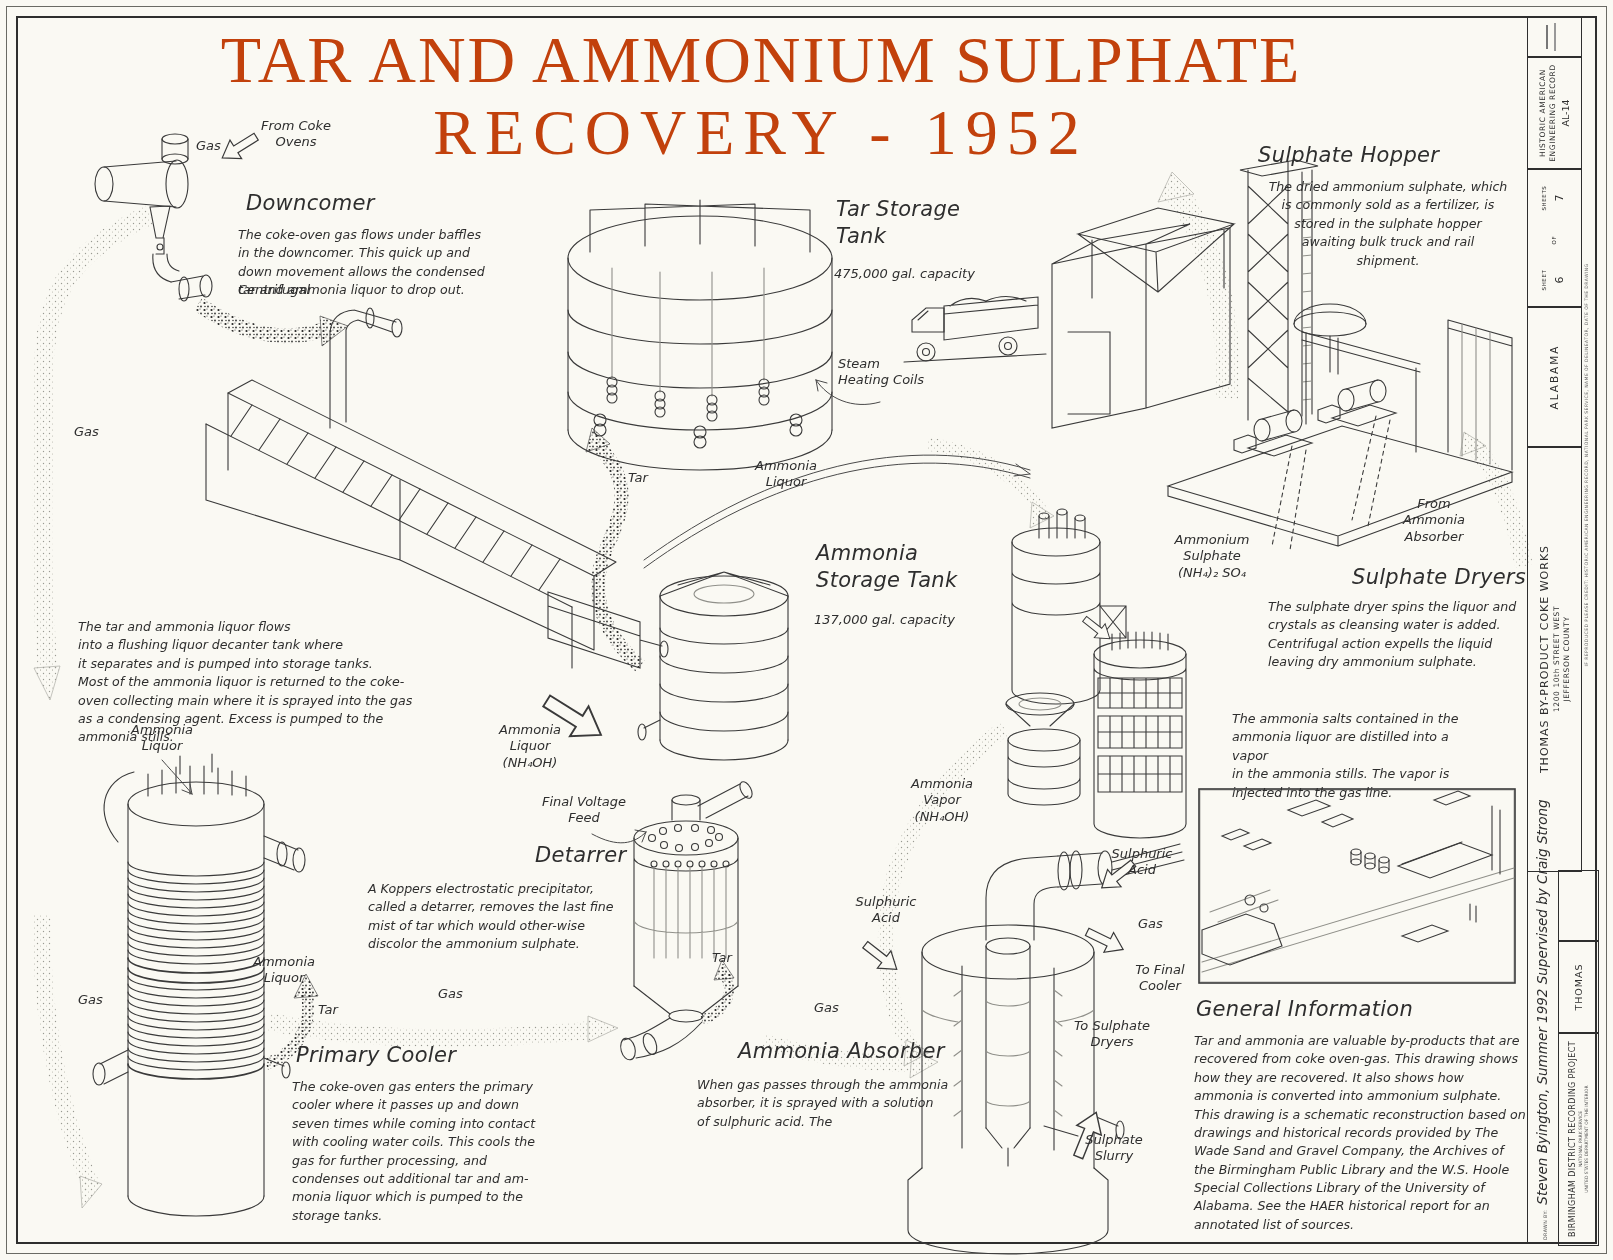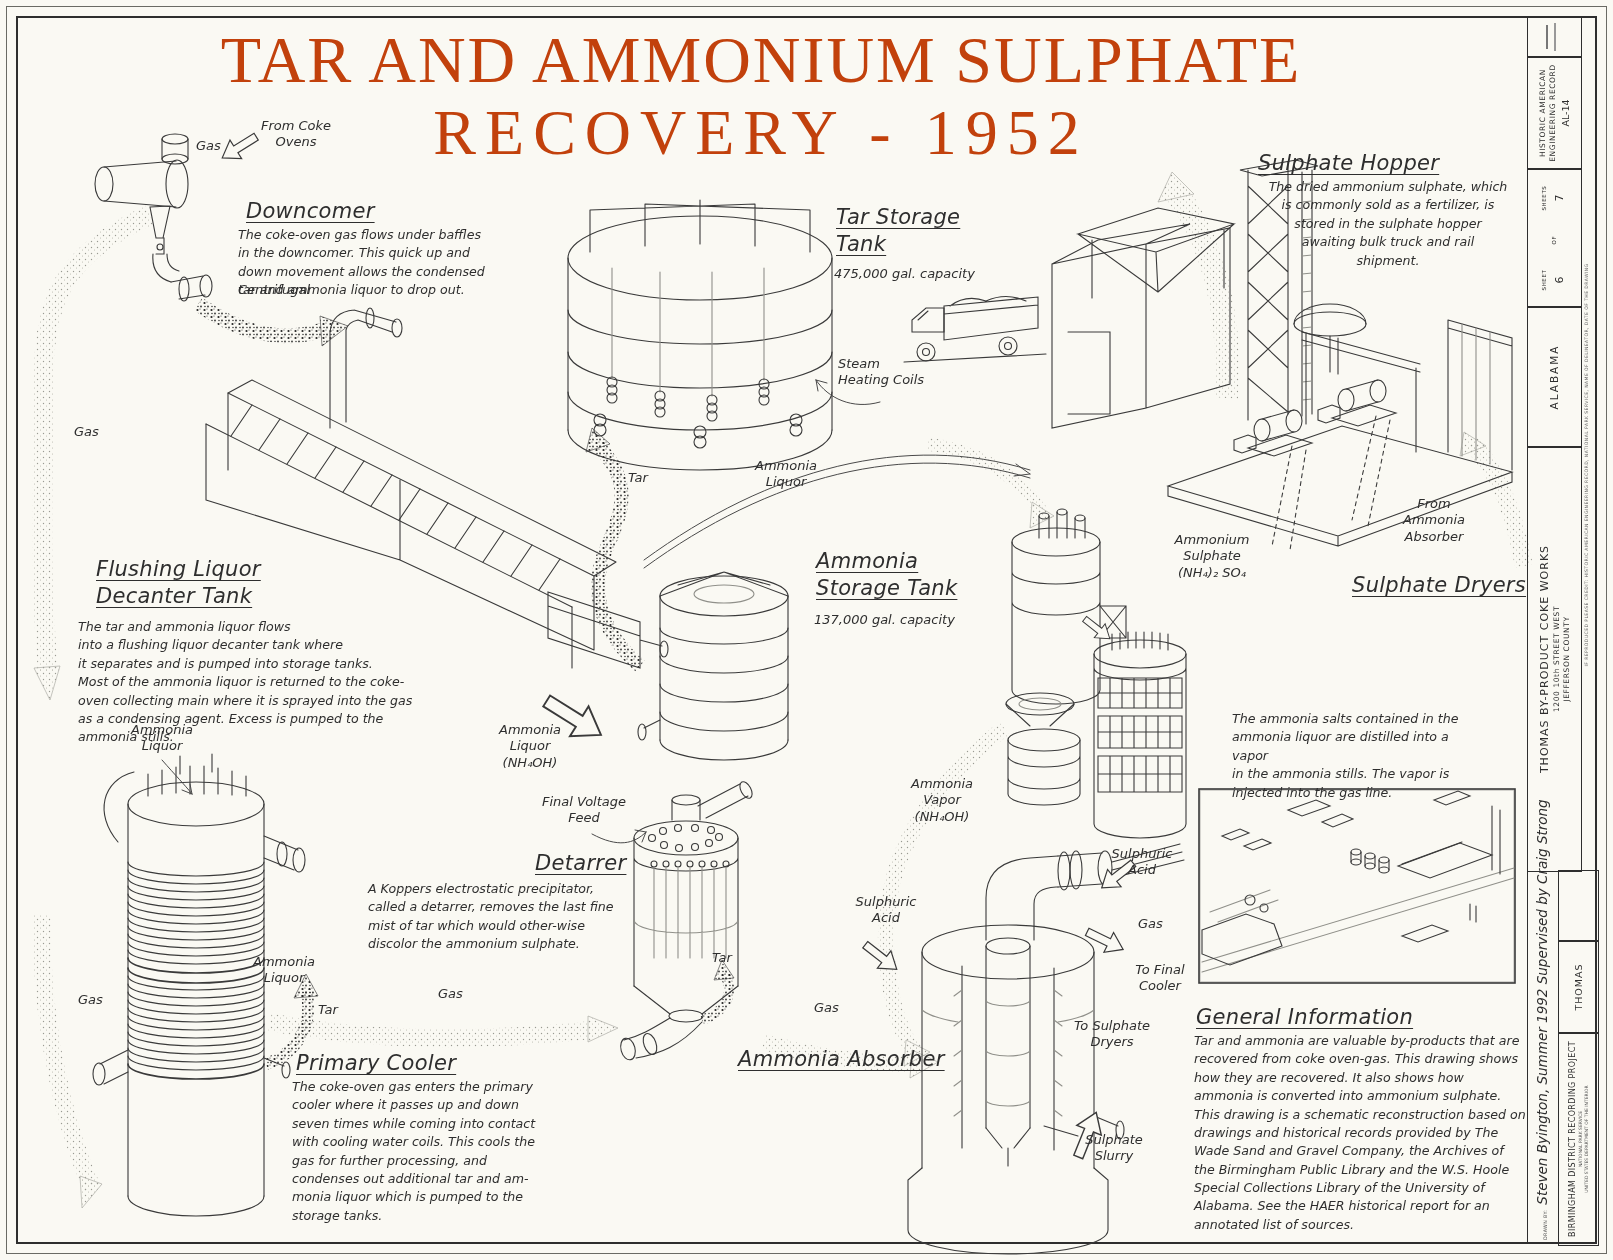--- a/index.html
+++ b/index.html
@@ -14,21 +14,21 @@
   .ln .hv{stroke-width:1.6;}
   .thin{stroke:#4a4a4a;stroke-width:1;fill:none;stroke-linecap:round;}
   .harrow{fill:#faf9f3;stroke:#3a3a3a;stroke-width:1.2;}
   .bh-stip{fill:url(#stip);stroke:#a0a098;stroke-width:.6;}
   .bh-spk{fill:url(#spk);stroke:#333;stroke-width:.6;}
   
   .t1,.t2{position:absolute;left:0;width:1522px;text-align:center;font-family:"Liberation Serif",serif;color:#c2410c;}
   .t1{top:22px;font-size:66px;letter-spacing:2px;}
   .t2{top:96px;font-size:64px;letter-spacing:9px;}
   .h{position:absolute;font-style:italic;font-size:21px;line-height:1.3;letter-spacing:.3px;white-space:pre-line;
-     text-decoration:underline;text-decoration-thickness:1.2px;text-underline-offset:4px;z-index:3;margin-top:8px;}
+     text-decoration-thickness:1.2px;text-underline-offset:4px;z-index:3;}
   .b{position:absolute;font-style:italic;font-size:12.6px;line-height:1.46;white-space:pre-line;z-index:3;}
   .cap{position:absolute;font-style:italic;font-size:13px;z-index:3;}
   .lbl{position:absolute;font-style:italic;font-size:13px;line-height:1.25;white-space:pre-line;z-index:3;}
   .ctr{transform:translateX(-50%);text-align:center;}
   
   .vbox{position:absolute;border:1.2px solid #2e2e2e;z-index:4;background:transparent;}
   .vin{position:absolute;top:50%;left:50%;transform:translate(-50%,-50%) rotate(-90deg);
        text-align:center;line-height:1.3;white-space:nowrap;}
   .tb-small{font-size:7.5px;letter-spacing:.6px;}
   .tb-num{font-size:11px;}
@@ -335,22 +335,20 @@
 
   <div class="t1">TAR AND AMMONIUM SULPHATE</div>
   <div class="t2">RECOVERY - 1952</div>
 
   <div class="h" style="left:246px;top:190px">Downcomer</div>
   <div class="b" style="left:238px;top:226px;width:272px">The coke-oven gas flows under baffles
 in the downcomer.  This quick up and
 down movement allows the condensed
 tar and ammonia liquor to drop out.</div>
 
-  <div class="h" style="left:96px;top:548px">Flushing Liquor
-Decanter Tank</div>
   <div class="b" style="left:78px;top:618px;width:340px">The tar and ammonia liquor flows
 into a flushing liquor decanter tank where
 it separates and is pumped into storage tanks.
 Most of the ammonia liquor is returned to the coke-
 oven collecting main where it is sprayed into the gas
 as a condensing agent.  Excess is pumped to the
 ammonia stills.</div>
 
   <div class="h" style="left:836px;top:196px">Tar Storage
 Tank</div>
@@ -361,20 +359,24 @@
 is commonly sold as a fertilizer, is
 stored in the sulphate hopper
 awaiting bulk truck and rail
 shipment.</div>
 
   <div class="h" style="left:816px;top:540px">Ammonia
 Storage Tank</div>
   <div class="cap" style="left:814px;top:612px">137,000 gal. capacity</div>
 
   <div class="h" style="left:1352px;top:564px">Sulphate Dryers</div>
+  <div class="b" style="left:1268px;top:598px;width:252px">The sulphate dryer spins the liquor and
+crystals as cleansing water is added.
+Centrifugal action expells the liquid
+leaving dry ammonium sulphate.</div>
 
   <div class="b" style="left:1232px;top:710px;width:252px">The ammonia salts contained in the
 ammonia liquor are distilled into a vapor
 in the ammonia stills.  The vapor is
 injected into the gas line.</div>
 
   <div class="h" style="left:535px;top:842px">Detarrer</div>
   <div class="b" style="left:368px;top:880px;width:252px">A  Koppers electrostatic  precipitator,
 called a detarrer, removes the last fine
 mist of tar which would other-wise
@@ -384,20 +386,23 @@
   <div class="b" style="left:292px;top:1078px;width:252px">The coke-oven gas enters the primary
 cooler where it passes up and down
 seven times while coming into contact
 with cooling water coils. This cools the
 gas  for  further  processing,  and
 condenses out additional tar and am-
 monia liquor which is pumped to the
 storage tanks.</div>
 
   <div class="h" style="left:738px;top:1038px">Ammonia Absorber</div>
+  <div class="b" style="left:697px;top:1076px;width:252px">When gas passes through the ammonia
+absorber, it is sprayed with a solution
+of sulphuric acid.  The</div>
 
   <div class="h" style="left:1196px;top:996px">General Information</div>
   <div class="b" style="left:1194px;top:1032px;width:334px">Tar and ammonia are valuable by-products that are
 recovered from coke oven-gas.  This drawing shows
 how they are recovered.  It also shows how
 ammonia is converted into ammonium sulphate.
 This drawing is a schematic reconstruction based on
 drawings and historical records provided by The
 Wade Sand and Gravel Company, the Archives of
 the Birmingham Public Library and the W.S. Hoole

